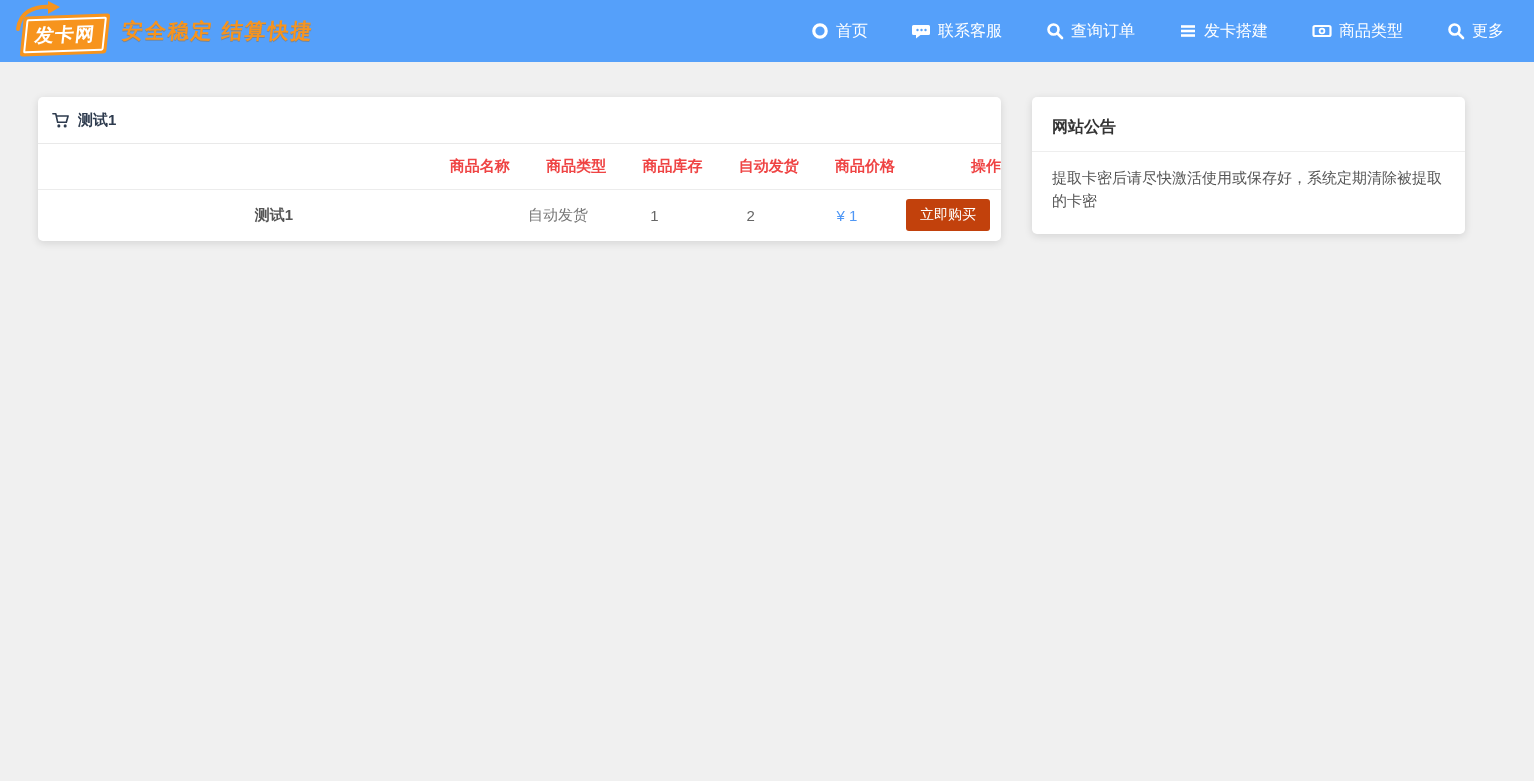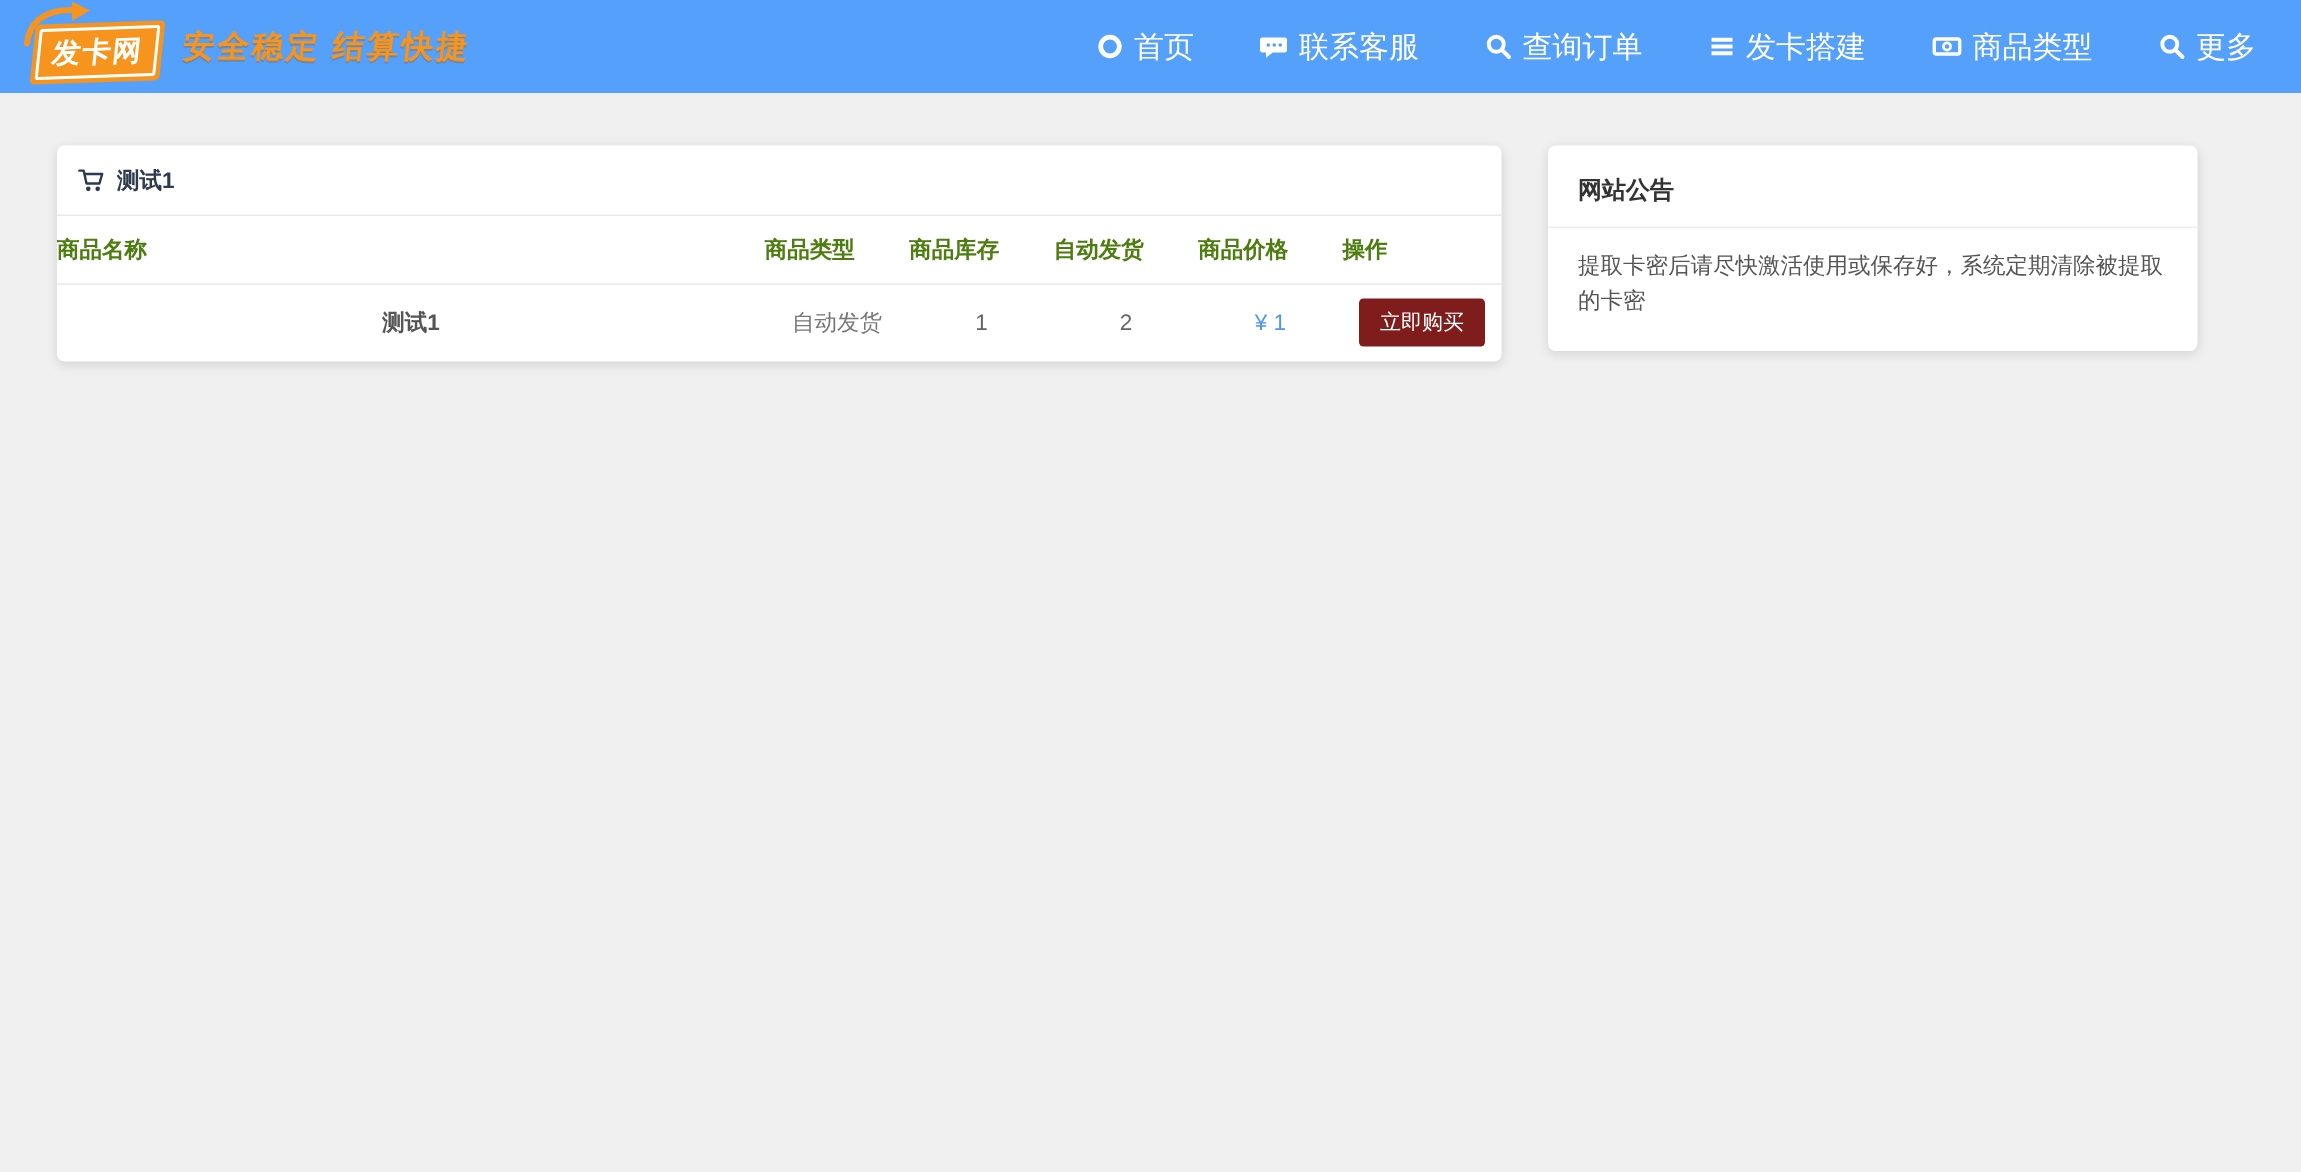--- a/index.html
+++ b/index.html
@@ -51,21 +51,21 @@
     letter-spacing: 2px;
     transform: skewX(-6deg);
     margin-left: 6px;
     text-shadow: 0 1px 0 rgba(160,90,0,0.35);
   }
 
   .nav { display: flex; align-items: center; }
   .nav-item {
     display: flex; align-items: center;
     color: #ffffff;
-    font-size: 20px;
+    font-size: 16px;
     margin-left: 44px;
     cursor: pointer;
     text-decoration: none;
     white-space: nowrap;
     text-align: right;
   }
   .nav-item .ni { display: inline-flex; margin-right: 7px; }
 
   
   .content {
@@ -93,38 +93,38 @@
     color: #2e3b4e;
     font-size: 15px;
     font-weight: bold;
   }
 
   table.goods { width: 100%; border-collapse: collapse; table-layout: fixed; }
   table.goods th {
     height: 45px;
     font-size: 15px;
     font-weight: bold;
-    color: #4d7c0f;
-    text-align: left;
+    color: #ef4444;
+    text-align: right;
     border-bottom: 1px solid #ececec;
   }
   table.goods td {
     height: 52px;
     font-size: 15px;
     text-align: center;
     vertical-align: middle;
   }
   .cell-name  { color: #555555; font-weight: bold; }
   .cell-type  { color: #777777; }
   .cell-num   { color: #666666; }
   .cell-price { color: #4f97f5; }
 
   .buy-btn {
     display: inline-block;
-    background: #7f1d1d;
+    background: #c2410c;
     color: #ffffff;
     font-size: 14px;
     font-family: inherit;
     border: none;
     border-radius: 3px;
     padding: 7px 14px;
     cursor: pointer;
   }
 
   

